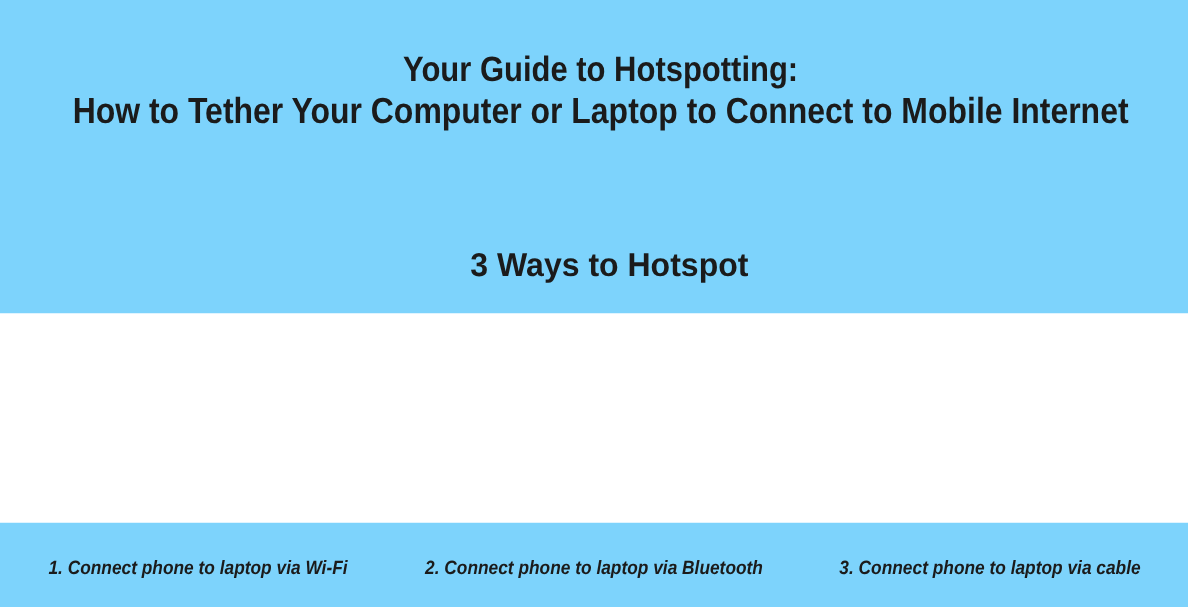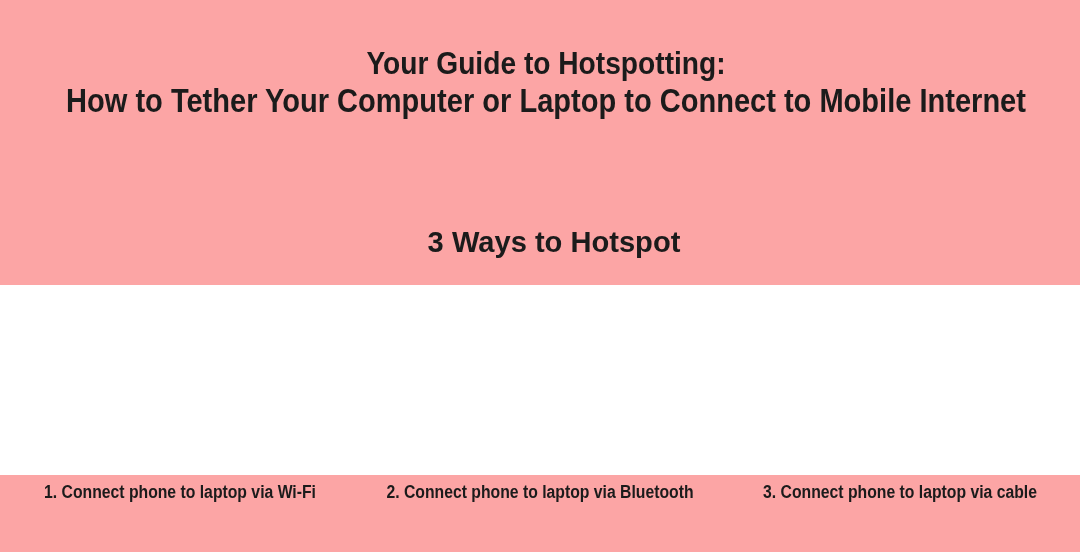--- a/index.html
+++ b/index.html
@@ -8,21 +8,21 @@
     background: #ffffff;
   }
   body {
     font-family: "Liberation Sans", sans-serif;
     -webkit-font-smoothing: antialiased;
   }
   .page {
     position: relative;
     width: 1080px;
     height: 552px;
-    background: #fca5a5;
+    background: #7dd3fc;
     overflow: hidden;
   }
 
   
   .title-block {
     position: absolute;
     left: 0;
     top: 44px;
     width: 1092px;
     text-align: center;
@@ -77,23 +77,24 @@
     background: #ffffff;
   }
   .slot-1 { left: 0; }
   .slot-2 { left: 360px; }
   .slot-3 { left: 720px; }
 
   
   .caption-row {
     position: absolute;
     left: 0;
-    top: 480px;
+    top: 504px;
     width: 904px;
     height: 26px;
+    font-style: italic;
   }
   .caption {
     position: absolute;
     top: 0;
     width: 360px;
     text-align: center;
     color: #1b1b1b;
     font-family: "Liberation Sans", sans-serif;
     font-weight: bold;
     font-size: 17.5px;

